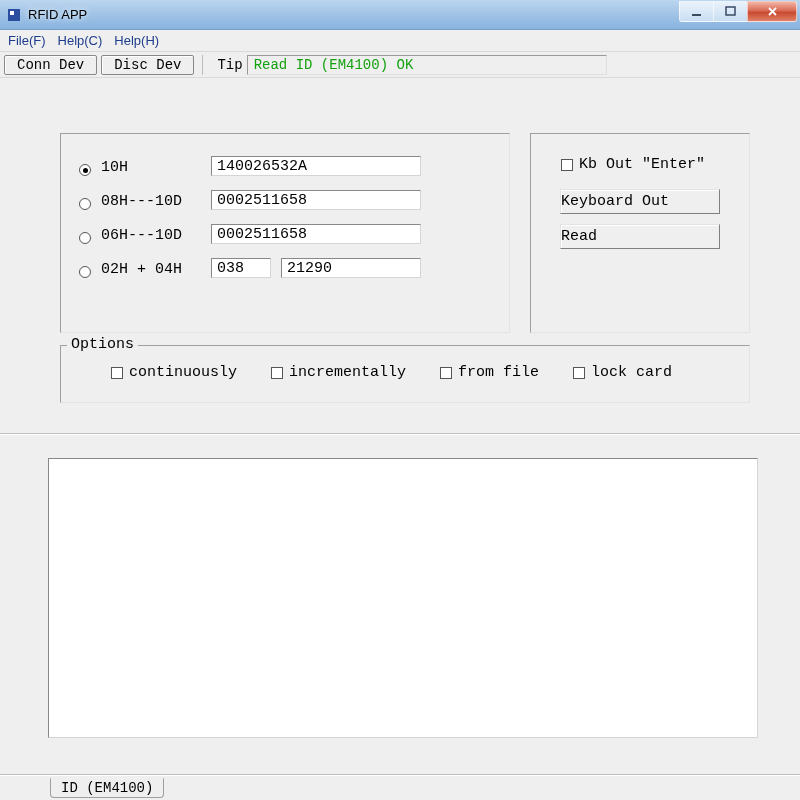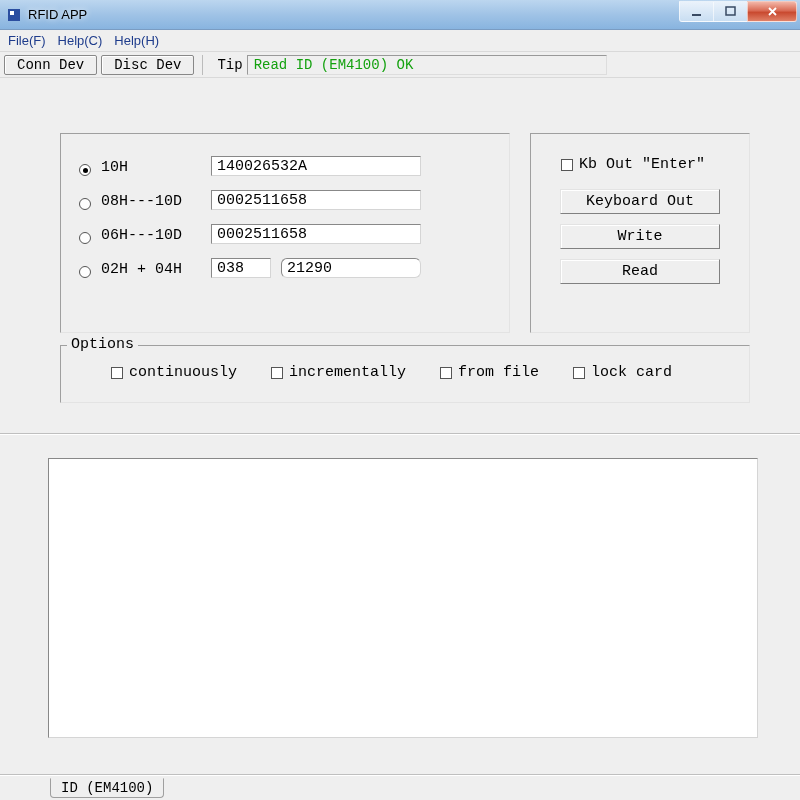--- a/index.html
+++ b/index.html
@@ -134,40 +134,40 @@
     font-family:"Courier New",monospace;
     font-size:15px;
     border:1px solid;
     border-color:#888 #d5d5d5 #d5d5d5 #888;
     background:#fff;
     padding:3px 5px;
     height:20px;
   }
   .txt.w1 { width:210px; }
   .txt.ws { width:60px; }
-  .txt.wm { width:140px;border-radius:6px; }
+  .txt.wm { width:140px; }
 
   
   .action-frame {
     left:530px; top:55px;
     width:220px; height:200px;
     padding:22px 18px 10px 18px;
   }
   .chk-row { display:flex; align-items:center; gap:6px; margin-bottom:16px; margin-left:12px; }
   .chk {
     width:12px; height:12px; border:1px solid #555; background:#fff; flex:0 0 auto;
   }
   .abtn {
     display:block;
     width:160px;
     margin:0 auto 10px auto;
     font-family:"Courier New",monospace;
     font-size:15px;
     padding:3px 0;
-    text-align:center;
+    text-align:left;
     background:#efefef;
     border:1px solid;
     border-color:#e3e3e3 #808080 #808080 #e3e3e3;
     box-shadow:inset 1px 1px 0 #fff;
   }
 
   
   .options-group {
     position:absolute;
     left:60px; top:267px;
@@ -291,21 +291,20 @@
       <input class="txt wm" value="21290" style="">
     </div>
   </div>
 
   <div class="frame action-frame">
     <div class="chk-row">
       <span class="chk"></span>
       <span>Kb Out "Enter"</span>
     </div>
     <span class="abtn">Keyboard Out</span>
-    <span class="abtn">Write</span>
     <span class="abtn">Read</span>
   </div>
 
   <div class="options-group">
     <span class="options-legend">Options</span>
     <div class="opts-row">
       <span class="opt">
         <span class="chk"></span>
         <span>continuously</span>
       </span>

